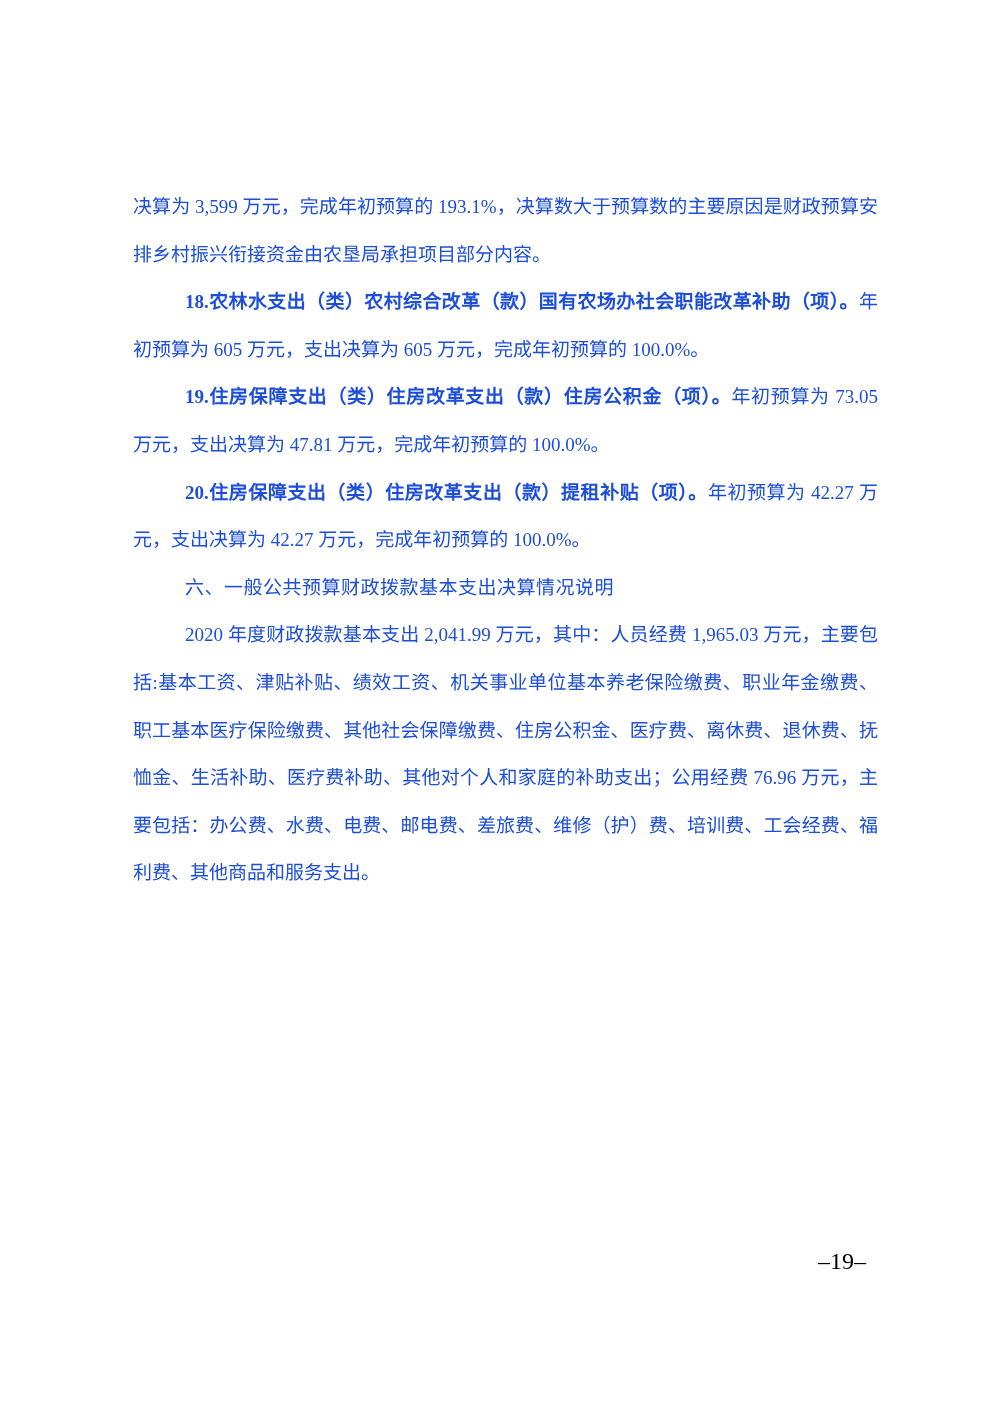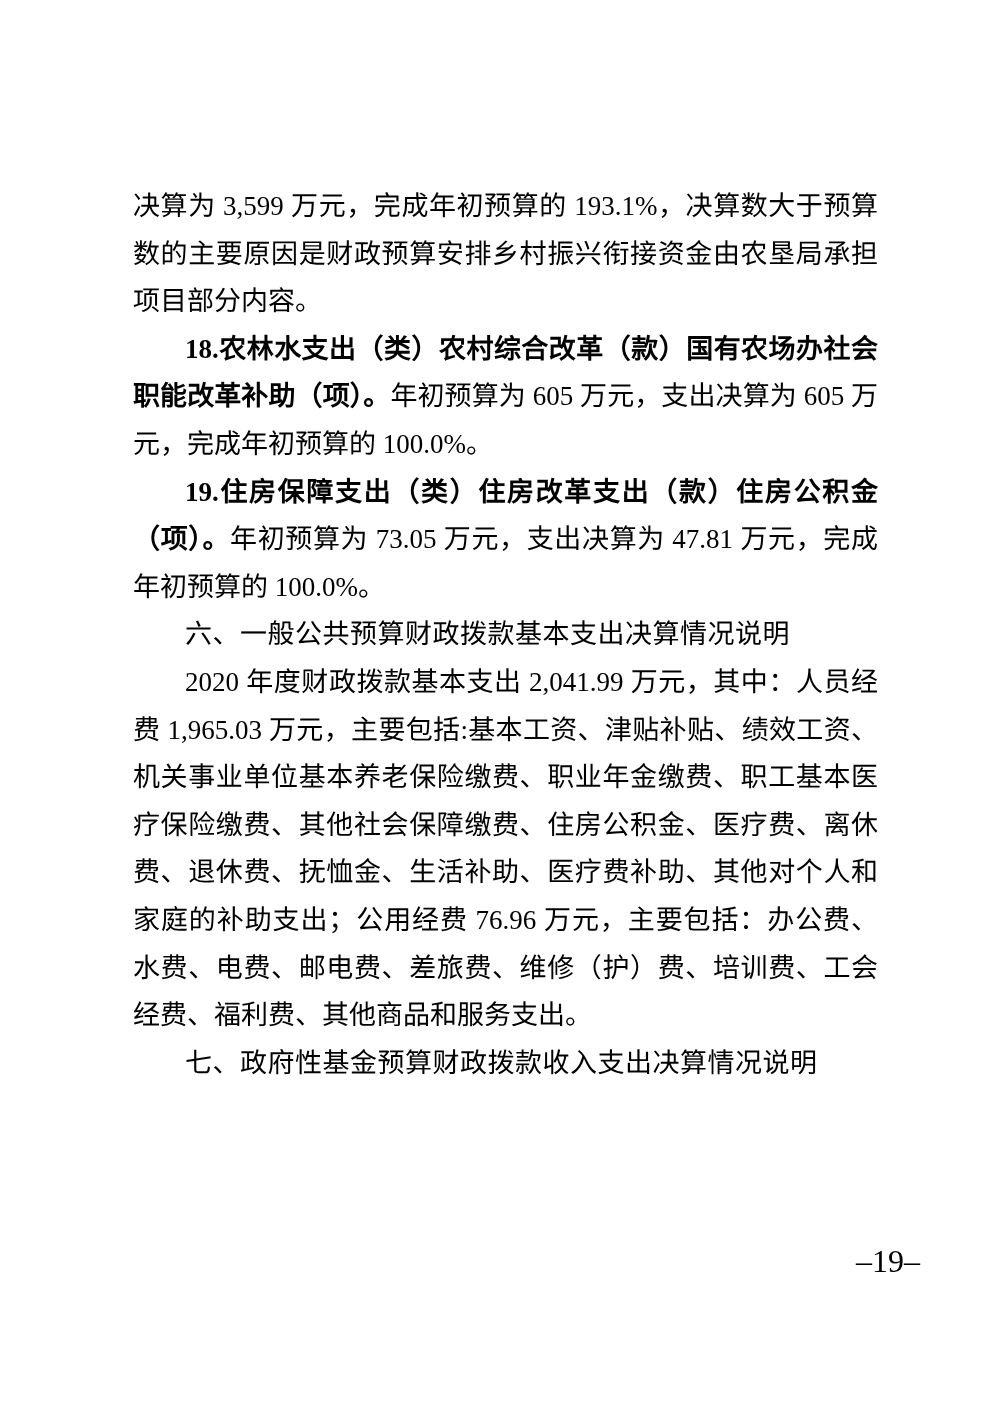--- a/index.html
+++ b/index.html
@@ -14,69 +14,69 @@
     background: #ffffff;
     color: #000000;
     overflow: hidden;
     font-family: "Liberation Serif", "DejaVu Serif", serif;
   }
   .content {
     position: absolute;
     left: 133px;
     top: 183px;
     width: 745px;
-    font-size: 27px;
+    font-size: 19px;
     line-height: 47.6px;
     text-align: justify;
     text-align-last: left;
-    color: #000000;
+    color: #1d4ed8;
   }
   .content p {
     margin: 0;
     padding: 0;
   }
   .para-indent {
     text-indent: 52px;
   }
   .item-lead {
     font-weight: bold;
   }
   .section-heading {
     font-family: "Liberation Sans", "DejaVu Sans", sans-serif;
     font-weight: normal;
     text-indent: 52px;
     letter-spacing: 0.5px;
   }
   .page-number {
     position: absolute;
     top: 1247px;
-    left: 856px;
+    left: 818px;
     width: 60px;
-    font-size: 32px;
+    font-size: 24px;
     line-height: 28px;
     color: #000000;
     font-family: "Liberation Serif", "DejaVu Serif", serif;
     white-space: nowrap;
   }
 </style>
 </head>
 <body>
 
 <div class="page">
   <div class="content">
 
     <p class="para-flush"><span>决算为 3,599 万元，完成年初预算的 193.1%，决算数大于预算数的主要原因是财政预算安排乡村振兴衔接资金由农垦局承担项目部分内容。</span></p>
 
     <p class="para-indent"><span class="item-lead">18.农林水支出（类）农村综合改革（款）国有农场办社会职能改革补助（项）。</span><span>年初预算为 605 万元，支出决算为 605 万元，完成年初预算的 100.0%。</span></p>
 
     <p class="para-indent"><span class="item-lead">19.住房保障支出（类）住房改革支出（款）住房公积金（项）。</span><span>年初预算为 73.05 万元，支出决算为 47.81 万元，完成年初预算的 100.0%。</span></p>
 
+    <p class="para-indent"><span class="item-lead">20.住房保障支出（类）住房改革支出（款）提租补贴（项）。</span><span>年初预算为 42.27 万元，支出决算为 42.27 万元，完成年初预算的 100.0%。</span></p>
 
     <p class="section-heading">六、一般公共预算财政拨款基本支出决算情况说明</p>
 
     <p class="para-indent"><span>2020 年度财政拨款基本支出 2,041.99 万元，其中：人员经费 1,965.03 万元，主要包括:基本工资、津贴补贴、绩效工资、机关事业单位基本养老保险缴费、职业年金缴费、职工基本医疗保险缴费、其他社会保障缴费、住房公积金、医疗费、离休费、退休费、抚恤金、生活补助、医疗费补助、其他对个人和家庭的补助支出；公用经费 76.96 万元，主要包括：办公费、水费、电费、邮电费、差旅费、维修（护）费、培训费、工会经费、福利费、其他商品和服务支出。</span></p>
 
-    <p class="section-heading">七、政府性基金预算财政拨款收入支出决算情况说明</p>
 
   </div>
 
   <div class="page-number">–19–</div>
 </div>
 
 </body></html>

